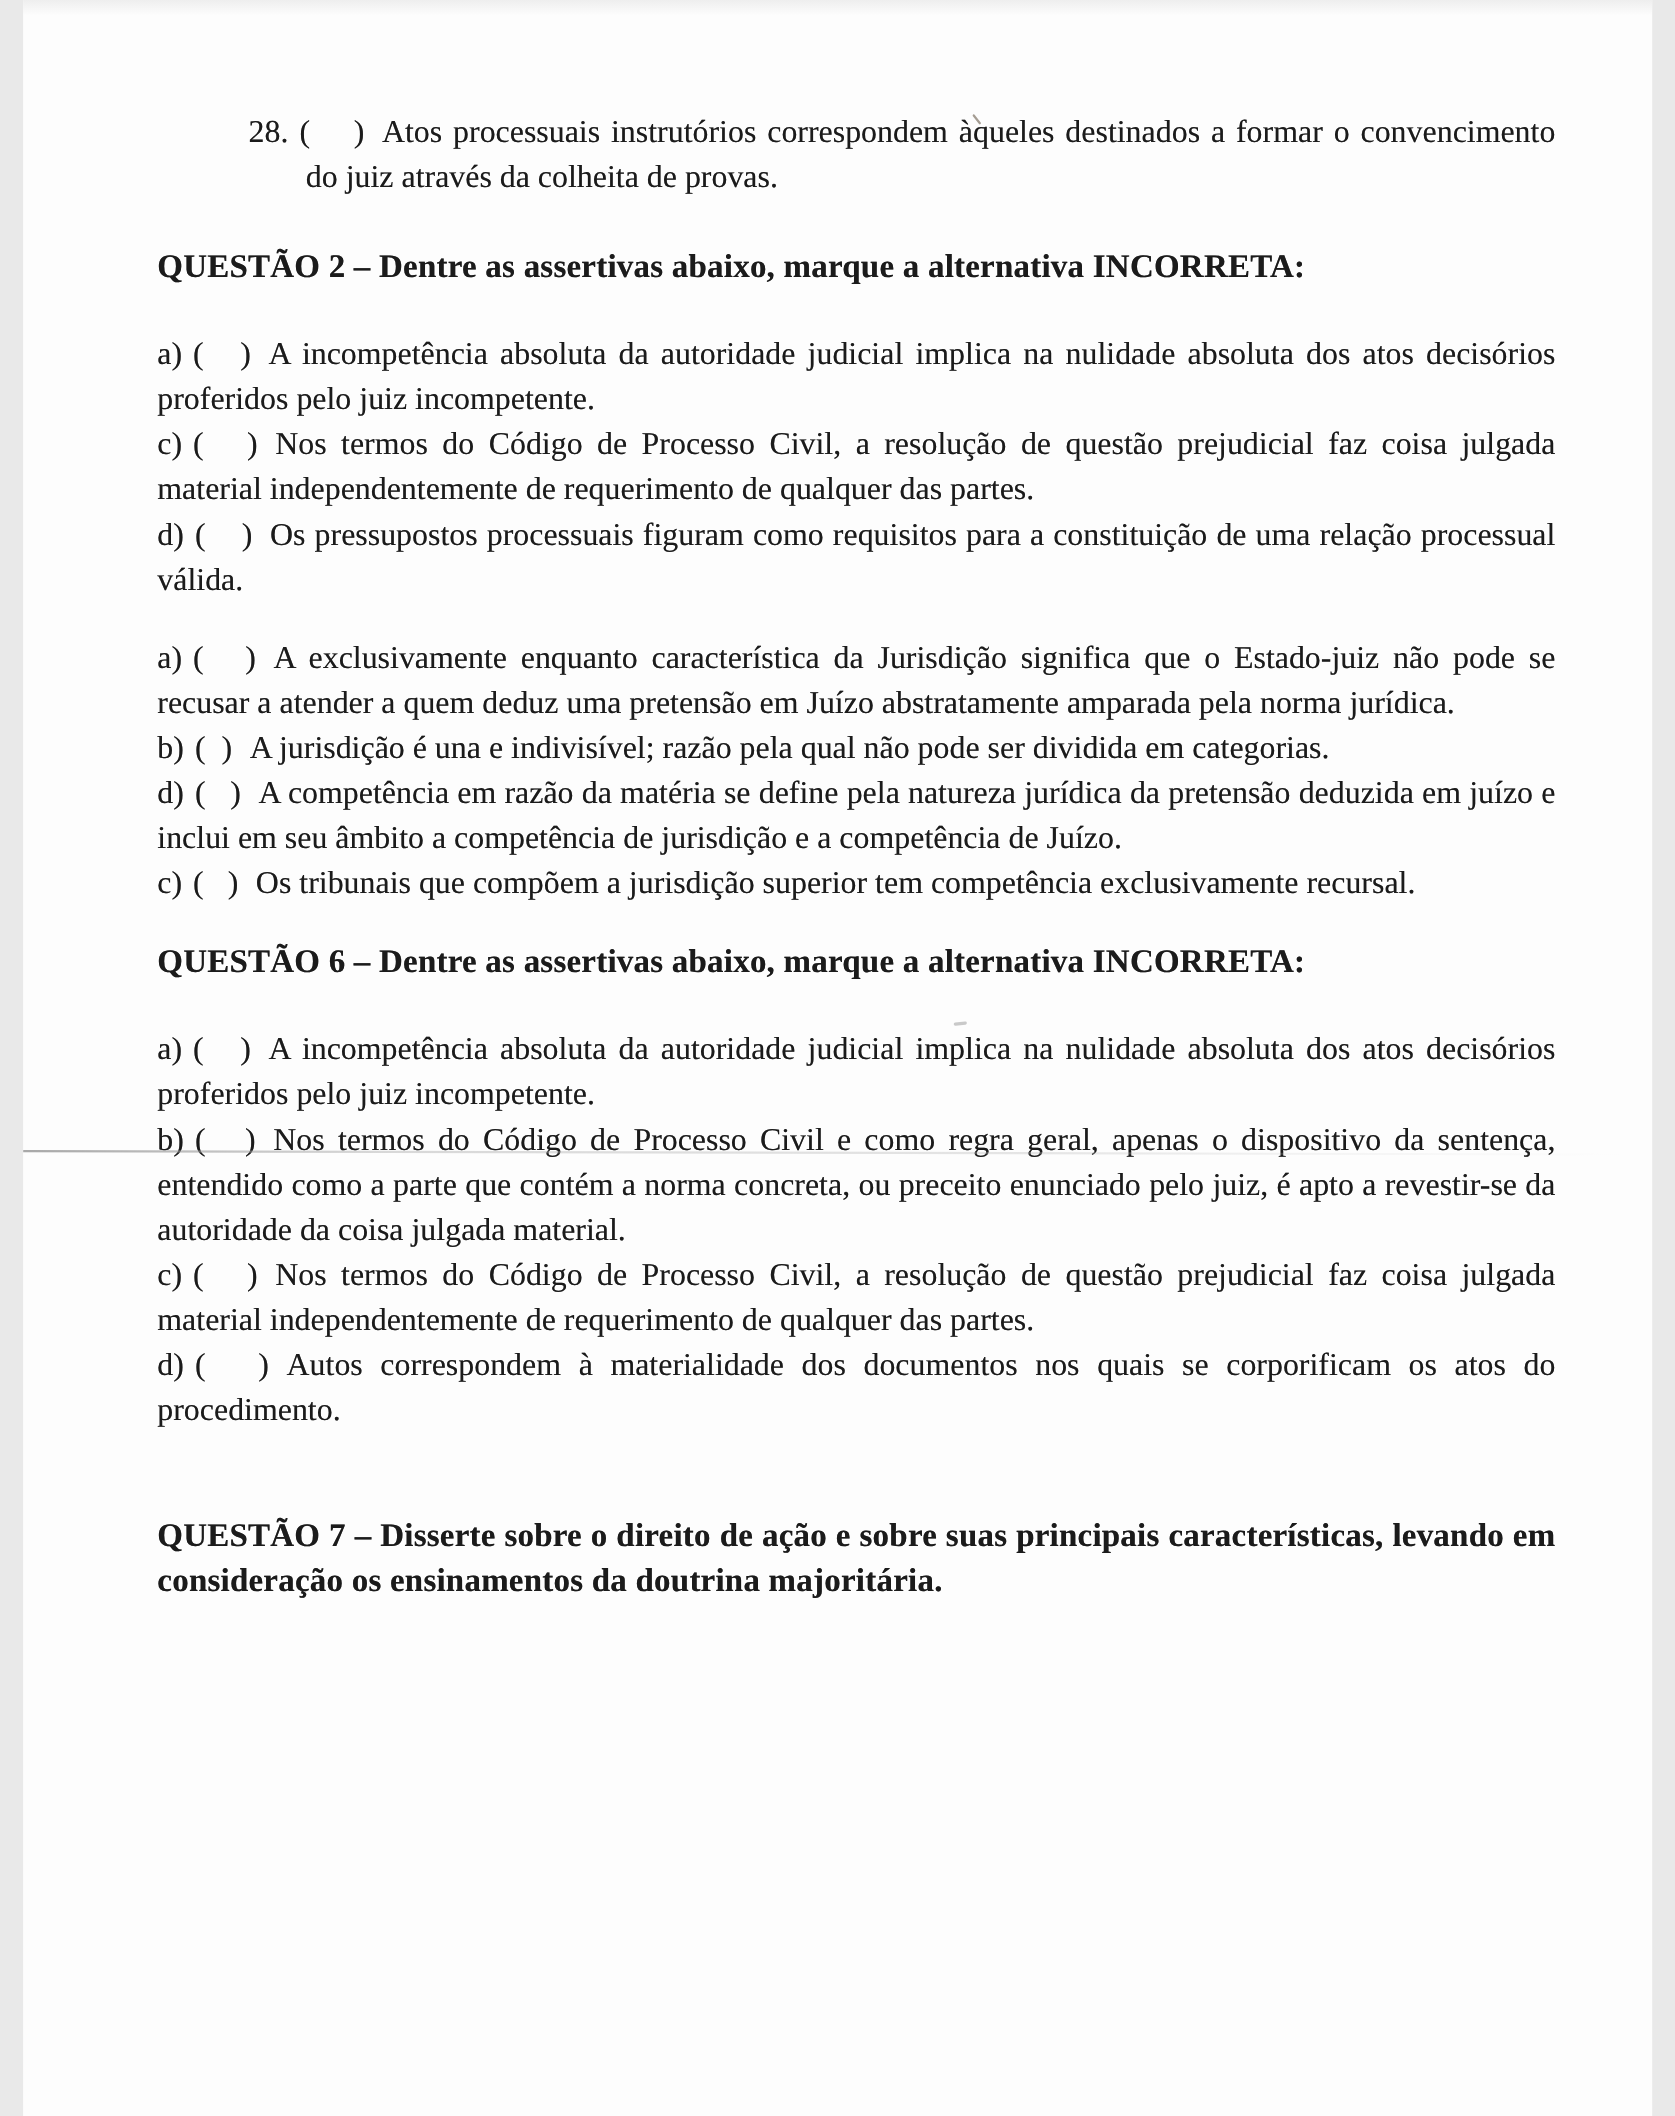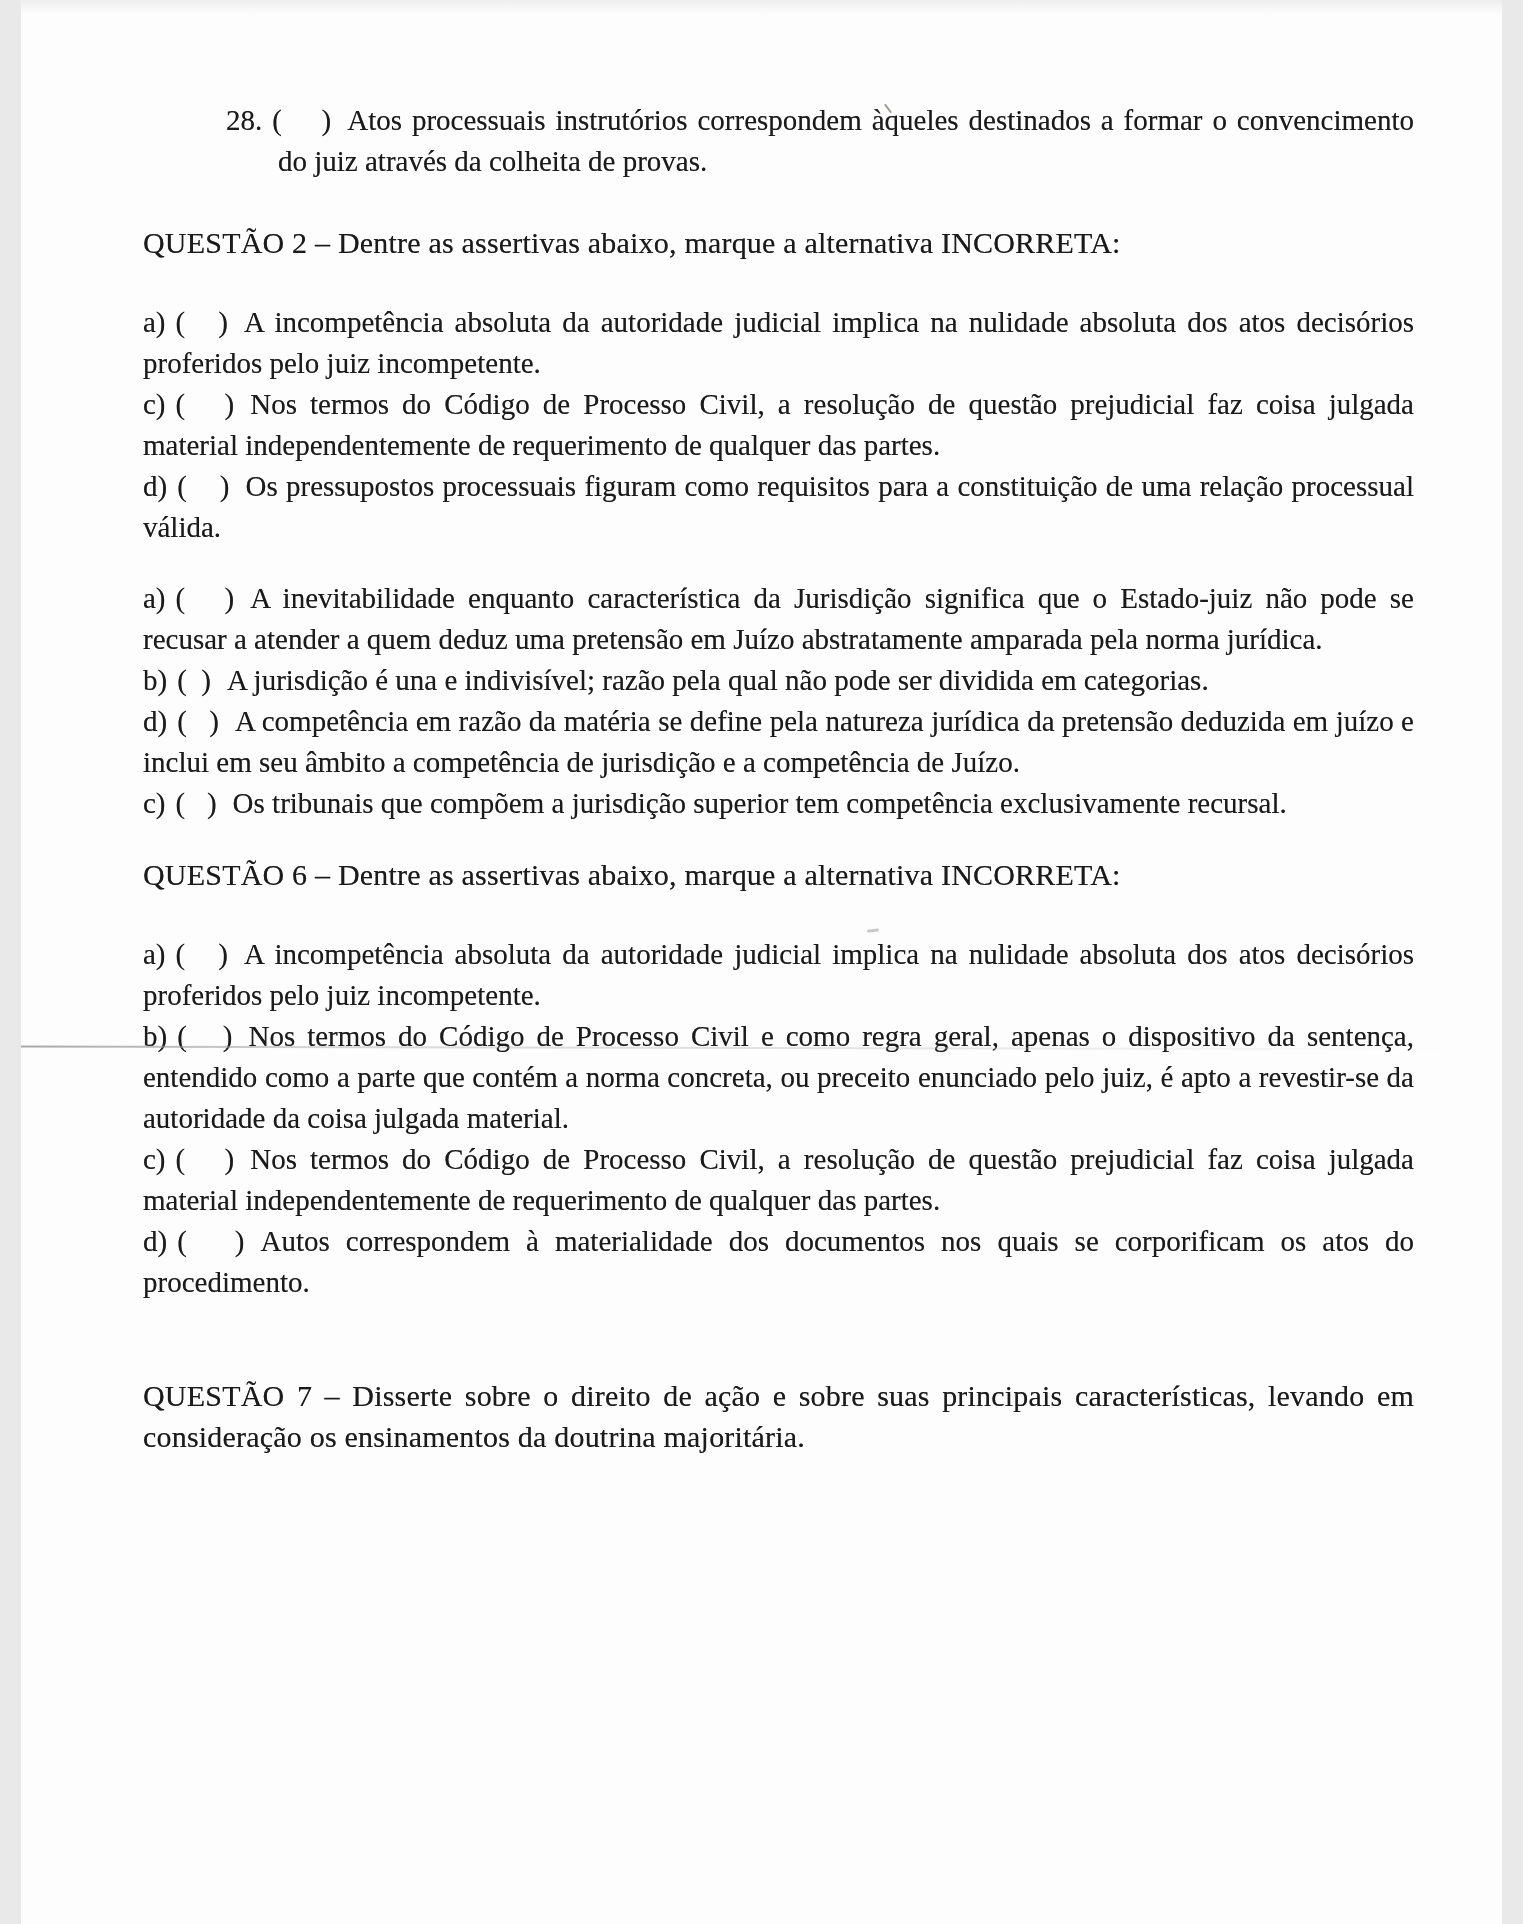--- a/index.html
+++ b/index.html
@@ -45,21 +45,21 @@
     text-indent: -52px;    
   }
   .item-number { margin-right: 10px; }
   .answer-blank { margin-right: 16px; white-space: nowrap; }
   .alt-letter { margin-right: 10px; }
 
   .question { margin-bottom: 30px; }
   .q-head {
     font-size: 30px;
     line-height: 41px;
-    font-weight: normal;
+    font-weight: bold;
     letter-spacing: 0.2px;
     margin: 0 0 39px 0;
     text-shadow: 0 0 0.6px rgba(10,10,10,.6);
   }
   .essay {
     margin-top: 72px;
   }
   .essay .q-head {
     margin-bottom: 0;
     text-align: justify;
@@ -129,21 +129,21 @@
       <p class="body-text">
         <span class="alt-letter">c)</span><span class="answer-blank">(&nbsp;&nbsp;&nbsp;)</span><span>Nos termos do Código de Processo Civil, a resolução de questão prejudicial faz coisa julgada material independentemente de requerimento de qualquer das partes.</span>
       </p>
       <p class="body-text">
         <span class="alt-letter">d)</span><span class="answer-blank">(&nbsp;&nbsp;&nbsp;&nbsp;)</span><span>Os pressupostos processuais figuram como requisitos para a constituição de uma relação processual válida.</span>
       </p>
     </div>
 
     <div class="question">
       <p class="body-text">
-        <span class="alt-letter">a)</span><span class="answer-blank">(&nbsp;&nbsp;&nbsp;)</span><span>A inevitabilidade enquanto característica da Jurisdição significa que o Estado-juiz não pode se recusar a atender a quem deduz uma pretensão em Juízo abstratamente amparada pela norma jurídica.</span>
+        <span class="alt-letter">a)</span><span class="answer-blank">(&nbsp;&nbsp;&nbsp;)</span><span>A exclusivamente enquanto característica da Jurisdição significa que o Estado-juiz não pode se recusar a atender a quem deduz uma pretensão em Juízo abstratamente amparada pela norma jurídica.</span>
       </p>
       <p class="body-text">
         <span class="alt-letter">b)</span><span class="answer-blank">(&nbsp;&nbsp;)</span><span>A jurisdição é una e indivisível; razão pela qual não pode ser dividida em categorias.</span>
       </p>
       <p class="body-text">
         <span class="alt-letter">d)</span><span class="answer-blank">(&nbsp;&nbsp;&nbsp;)</span><span>A competência em razão da matéria se define pela natureza jurídica da pretensão deduzida em juízo e inclui em seu âmbito a competência de jurisdição e a competência de Juízo.</span>
       </p>
       <p class="body-text">
         <span class="alt-letter">c)</span><span class="answer-blank">(&nbsp;&nbsp;&nbsp;)</span><span>Os tribunais que compõem a jurisdição superior tem competência exclusivamente recursal.</span>
       </p>

